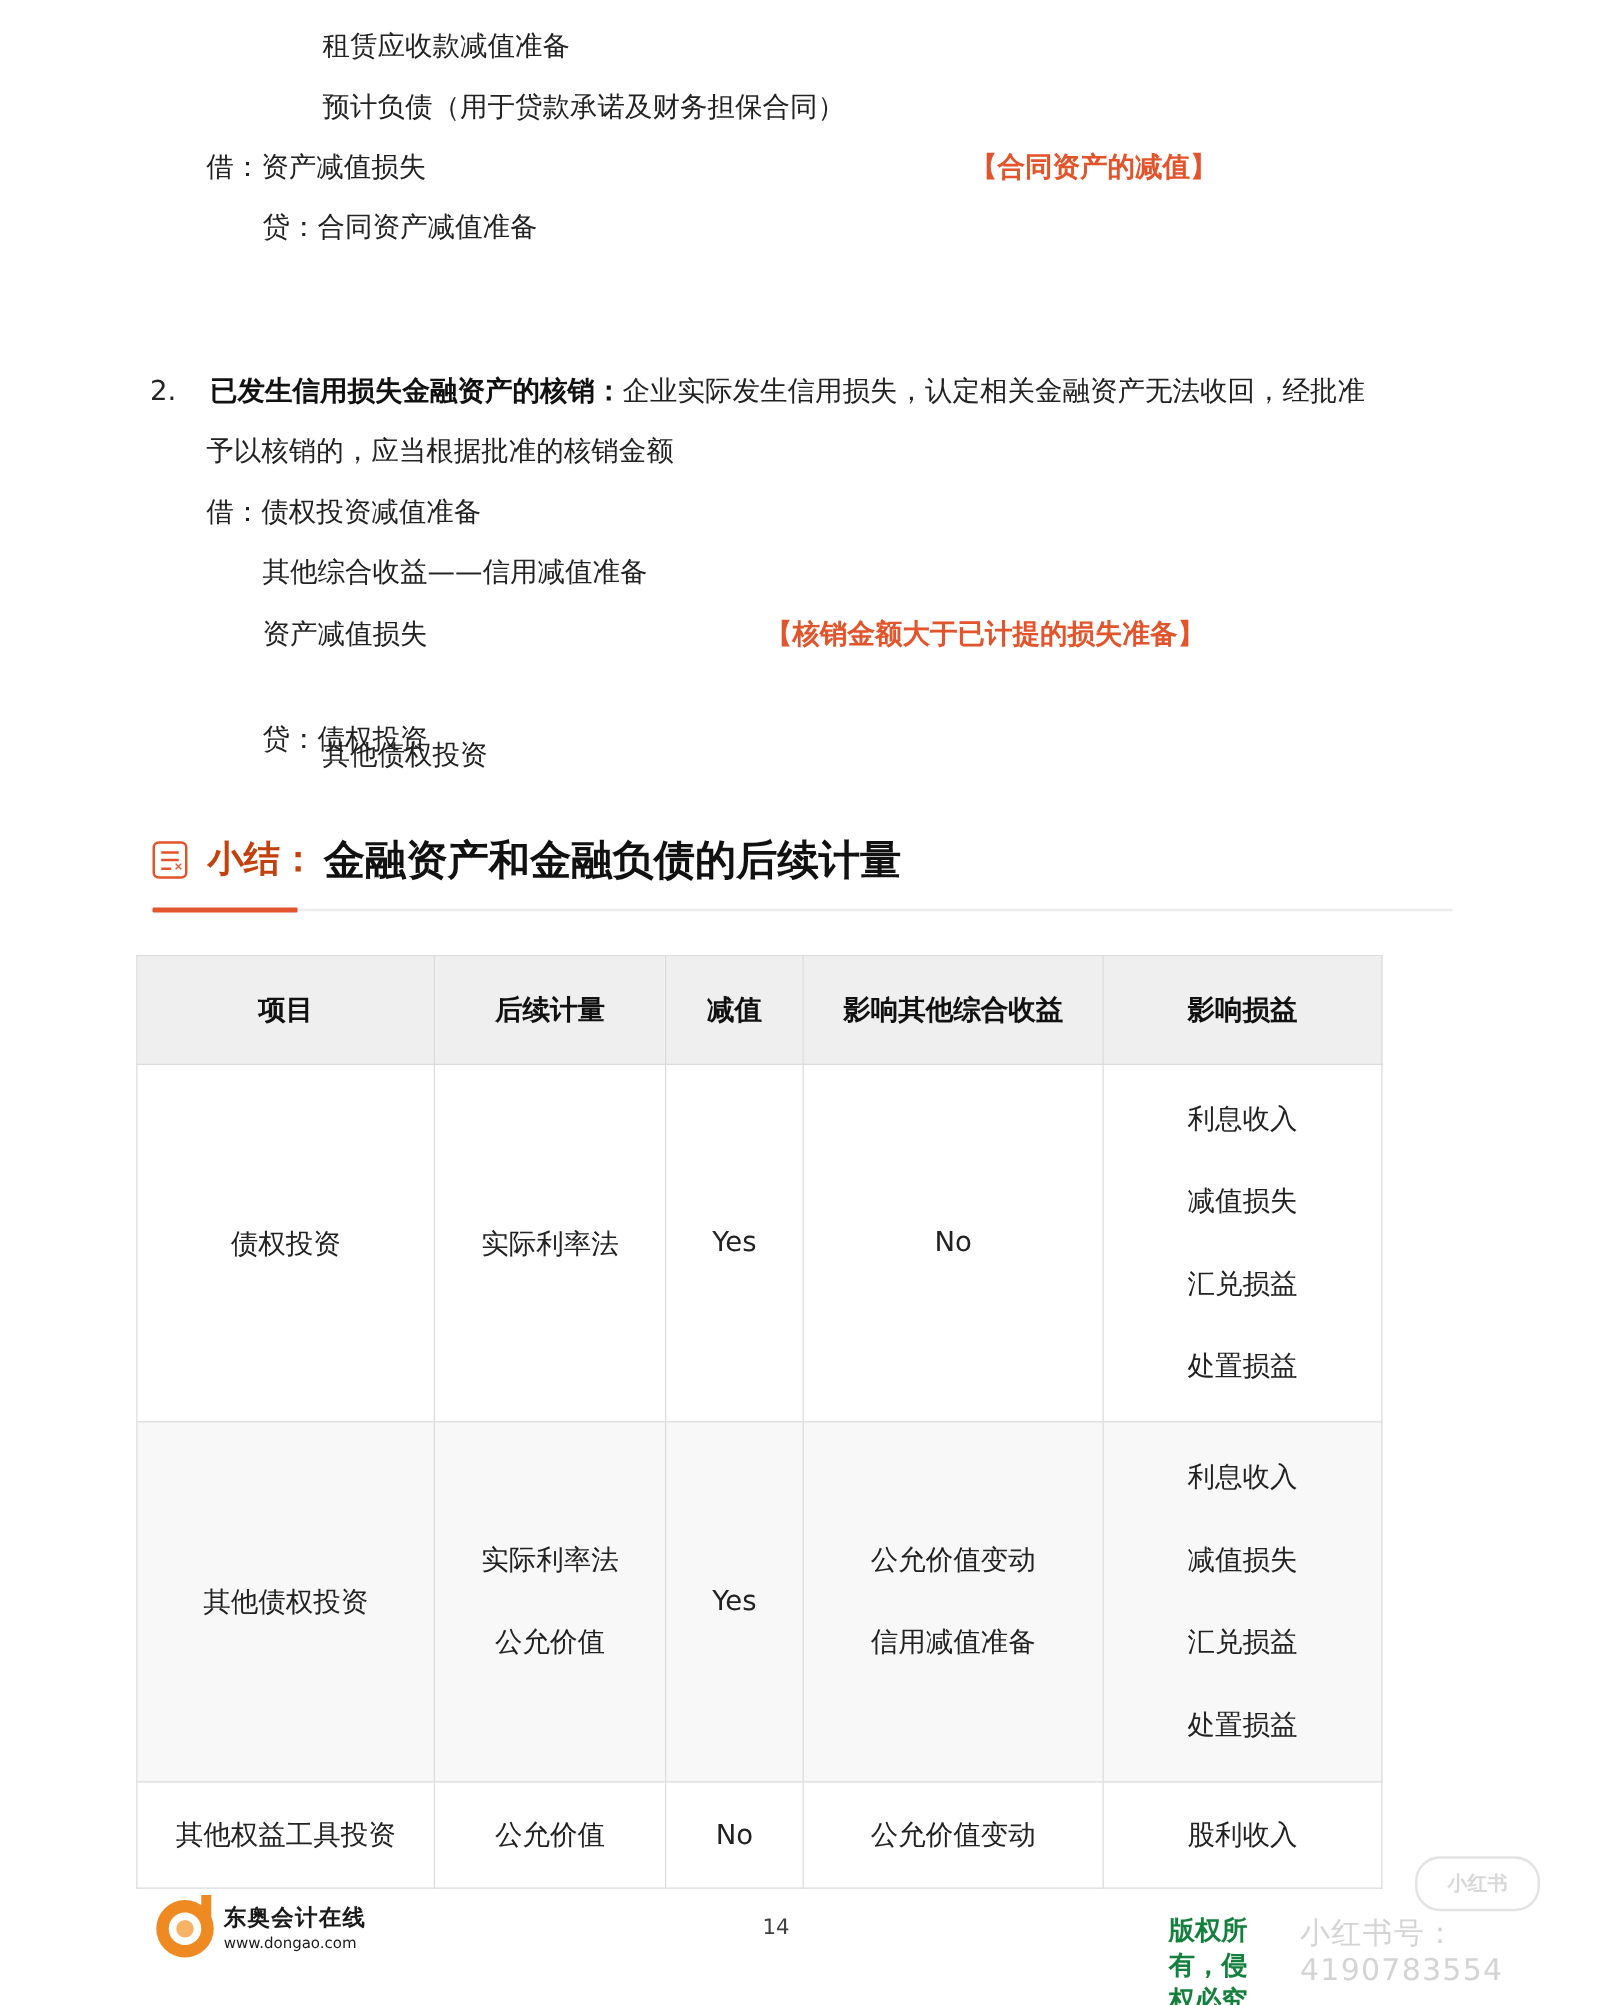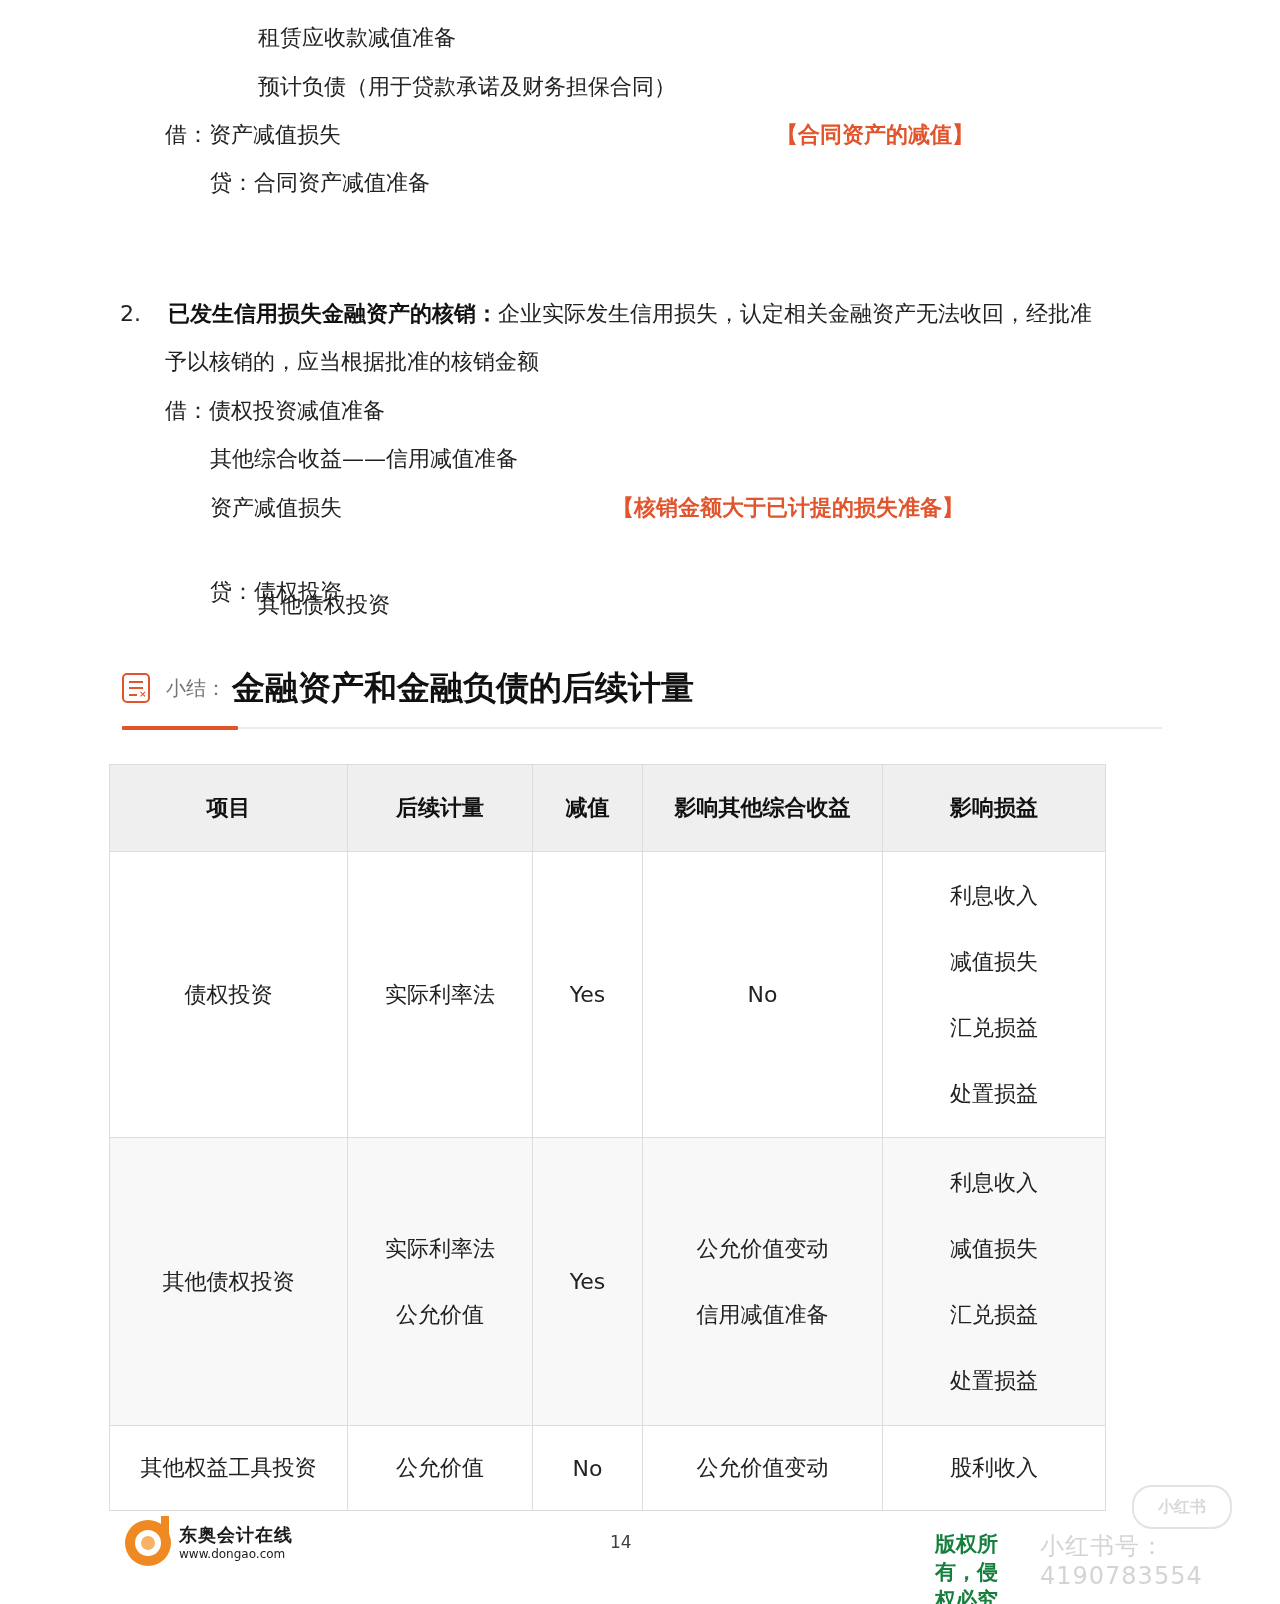--- a/index.html
+++ b/index.html
@@ -11,21 +11,21 @@
   .line { position:absolute; font-size:22px; line-height:30px; white-space:nowrap; color:#222; }
   .bold { font-weight:bold; color:#111; }
   .red { color:#e2542b; font-weight:bold; }
   .section-title { position:absolute; left:122px; top:668px; height:40px; display:flex; align-items:center; }
   .section-icon { width:28px; height:30px; border:2px solid #e2542b; border-radius:5px; box-sizing:border-box; position:relative; margin-right:16px; }
   .section-icon i { position:absolute; left:5px; height:2px; background:#e2542b; }
   .section-icon i.a { top:6px; width:14px; }
   .section-icon i.b { top:12px; width:14px; }
   .section-icon i.c { top:19px; width:8px; }
   .section-icon i.x { top:15px; left:15px; width:auto; height:auto; background:none; color:#e2542b; font-size:9px; line-height:9px; font-weight:bold; }
-  .section-prefix { font-size:20px; font-weight:normal; color:#737373; margin-right:6px; }
+  .section-prefix { font-size:29px; font-weight:bold; color:#c2410c; margin-right:6px; }
   .section-text { font-size:33px; font-weight:bold; color:#111; }
   .title-rule { position:absolute; left:122px; top:727px; width:1040px; height:2px; background:#ececec; }
   .title-accent { position:absolute; left:122px; top:726px; width:116px; height:4px; background:#e2542b; border-radius:1px; }
 
   table.summary { position:absolute; left:109px; top:764px; width:996px; border-collapse:collapse; table-layout:fixed; }
   table.summary th, table.summary td { border:1px solid #dcdcdc; text-align:center; vertical-align:middle; font-size:22px; color:#222; padding:0; }
   table.summary th { background:#efefef; font-weight:bold; height:86px; color:#111; }
   table.summary tr.r1 td { background:#ffffff; height:285px; }
   table.summary tr.r2 td { background:#f8f8f8; height:287px; }
   table.summary tr.r3 td { background:#ffffff; height:84px; }

